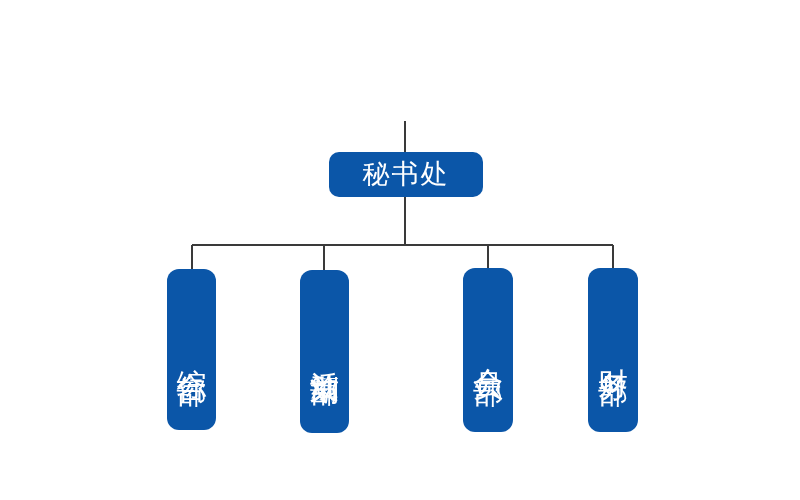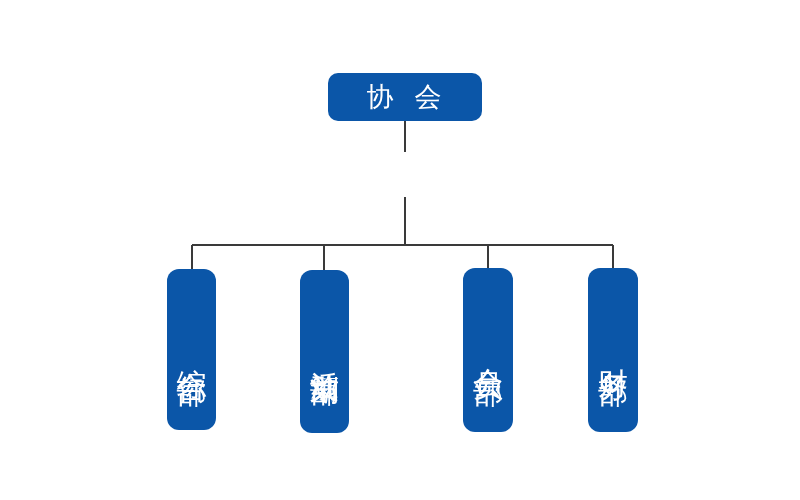--- a/index.html
+++ b/index.html
@@ -84,24 +84,24 @@
 
       <line x1="192" y1="245" x2="613" y2="245"></line>
 
       <line x1="192" y1="245" x2="192" y2="269"></line>
       <line x1="324" y1="245" x2="324" y2="270"></line>
       <line x1="488" y1="245" x2="488" y2="268"></line>
       <line x1="613" y1="245" x2="613" y2="268"></line>
     </g>
   </svg>
 
-  <div class="node horizontal" style="left:328px; top:73px; width:154px; height:48px;">
-    <span class="node-label">协  会</span>
+
+  <div class="node horizontal" style="left:329px; top:152px; width:154px; height:45px;">
+    <span class="node-label">秘书处</span>
   </div>
-
 
   <div class="node vertical" style="left:167px; top:269px; width:49px; height:161px;">
     <span class="node-label">综合部</span>
   </div>
 
   <div class="node vertical dense" style="left:300px; top:270px; width:49px; height:163px;">
     <span class="node-label">活动策划部</span>
   </div>
 
   <div class="node vertical" style="left:463px; top:268px; width:50px; height:164px;">

